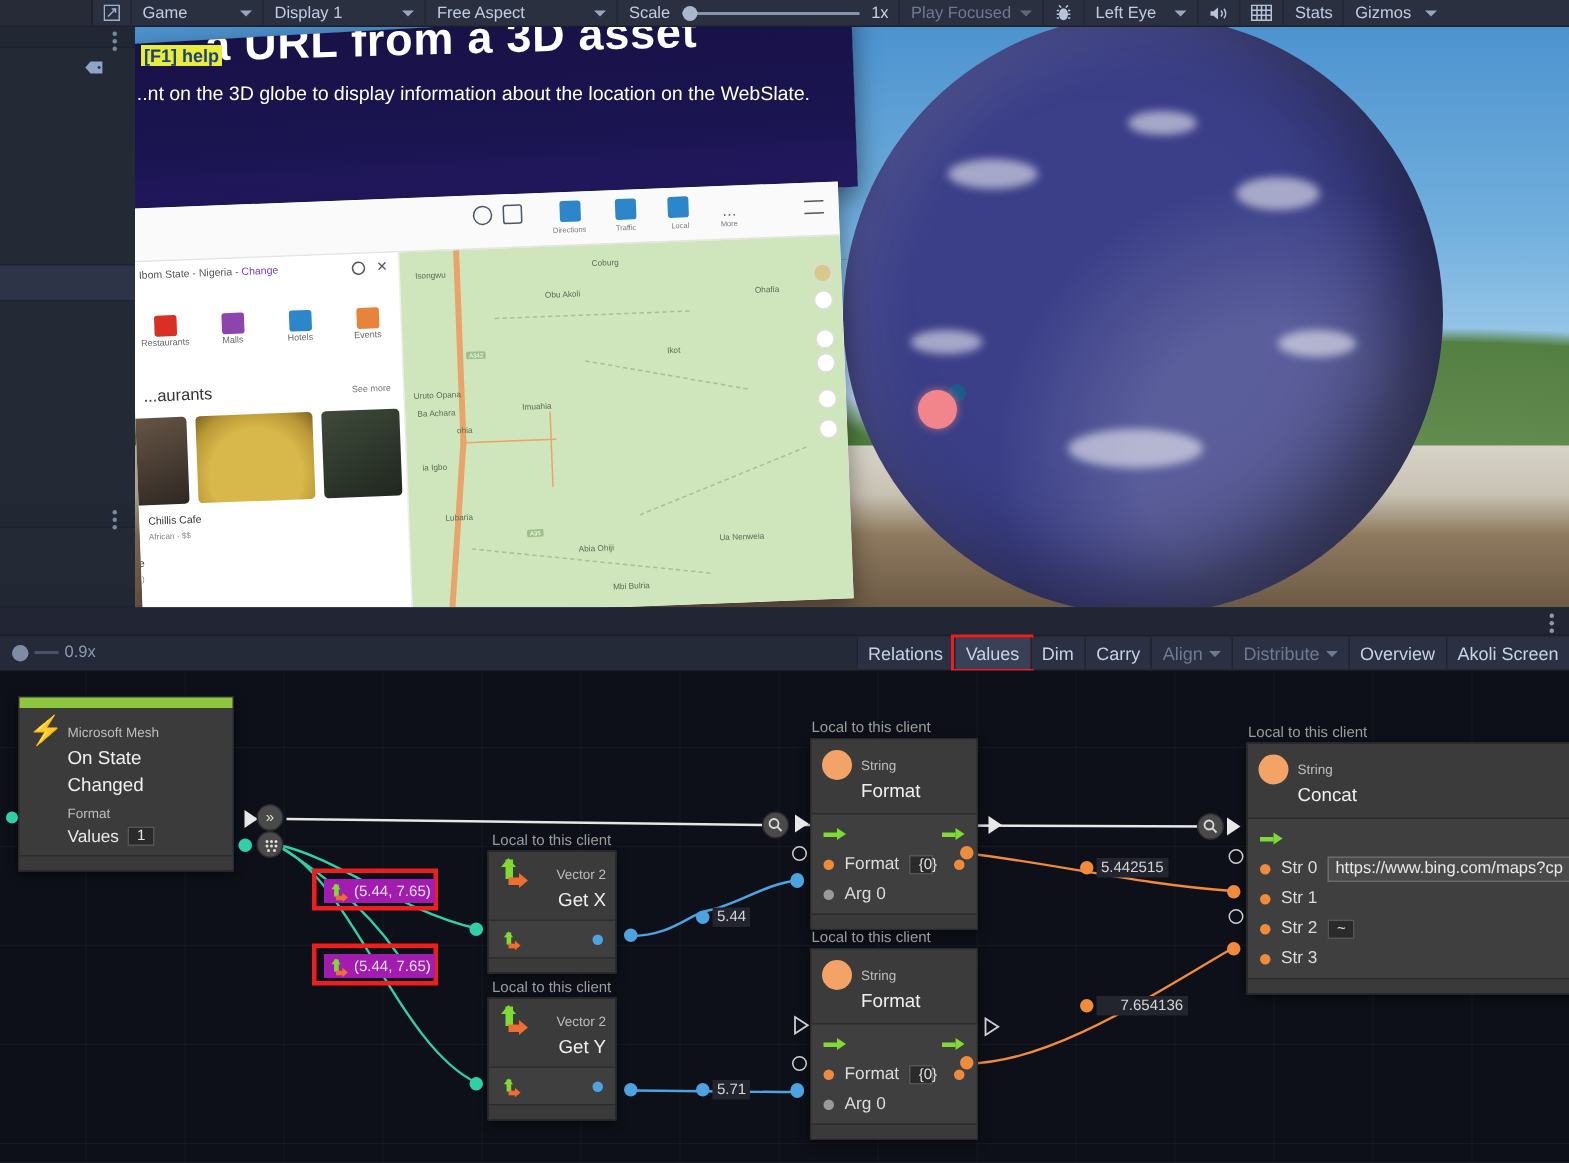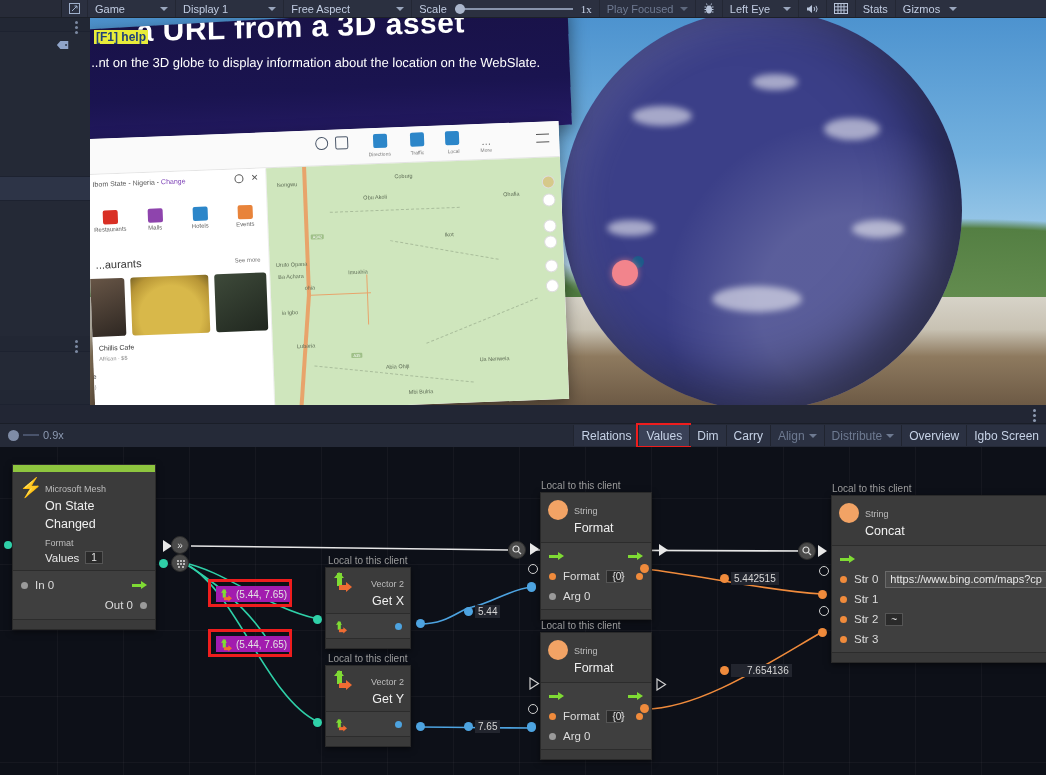--- a/index.html
+++ b/index.html
@@ -236,21 +236,21 @@
     </div>
     <div class="tb-item" style="min-width:128px;justify-content:space-between;">
       <span>Free Aspect</span>
       <span class="caret"></span>
     </div>
     <div class="tb-item" style="gap:8px;">
       <span>Scale</span>
       <span class="scale-track">
           <span class="scale-knob"></span>
         </span>
-      <span style="color:#c8d3e8;font-family:Liberation Serif, serif;">1x</span>
+      <span style="color:#c8d3e8;">1x</span>
     </div>
     <div class="tb-item dim" style="min-width:96px;justify-content:space-between;">
       <span>Play Focused</span>
       <span class="caret" style="border-top-color:#5e687d;"></span>
     </div>
     <div class="tb-item">
       <svg width="12" height="12" viewBox="0 0 12 12">
         <ellipse cx="6" cy="6.5" rx="3" ry="4" fill="#b8c4da"></ellipse>
         <path d="M1.5 4 H3 M1.5 6.5 H3 M1.5 9 H3 M9 4 H10.5 M9 6.5 H10.5 M9 9 H10.5 M4.5 2 L3 0.6 M7.5 2 L9 0.6" stroke="#b8c4da" fill="none"></path>
       </svg>
@@ -452,21 +452,21 @@
         <span class="caret" style="border-top-color:#6e7a91;"></span>
       </div>
       <div class="gbtn off">
         <span>Distribute</span>
         <span class="caret" style="border-top-color:#6e7a91;"></span>
       </div>
       <div class="gbtn">
         <span>Overview</span>
       </div>
       <div class="gbtn">
-        <span>Igbo Screen</span>
+        <span>Akoli Screen</span>
       </div>
     </div>
     <div class="zoomslider">
       <span class="zs-knob"></span>
       <span class="zs-line"></span>
       <span class="zs-txt">0.9x</span>
     </div>
   </div>
 
   <div class="canvas">
@@ -496,32 +496,20 @@
         <span class="bolt">⚡</span>
         <span>
           <span class="n-sub">Microsoft Mesh</span><br>
           <span class="n-main">On State Changed</span><br>
           <span class="n-sub">Format</span>
           <span class="n-sec">
             <span>Values</span>
             <span class="n-field">1</span>
           </span>
         </span>
-      </div>
-      <div class="node-body">
-        <div class="prow">
-          <span class="dot grey"></span>
-          <span>In 0</span>
-          <span style="flex:1"></span>
-          <span class="greenarrow"></span>
-        </div>
-        <div class="prow right">
-          <span>Out 0</span>
-          <span class="dot grey"></span>
-        </div>
       </div>
       <div class="node-foot"></div>
     </div>
     <span class="dot teal" style="position:absolute;left:4px;top:94px;width:8px;height:8px;border-radius:50%;background:#2fd0a8;"></span>
 
     <span class="tri" style="left:163px;top:93px;"></span>
     <span class="pill" style="left:171px;top:89px;">»</span>
     <span class="wire-dot wd-teal" style="left:159px;top:112px;"></span>
     <span class="dotgrid" style="left:171px;top:107px;">
       <i style="left:5px;top:5px;"></i>
@@ -614,21 +602,21 @@
           </span>
           <span style="flex:1"></span>
           <span class="dot blue"></span>
         </div>
       </div>
       <div class="node-foot"></div>
     </div>
     <span class="wire-dot wd-teal" style="left:313px;top:271px;"></span>
     <span class="wire-dot wd-blue" style="left:416px;top:275px;"></span>
     <span class="wire-dot wd-blue" style="left:464px;top:275px;"></span>
-    <span class="wire-lbl" style="left:475px;top:273px;">7.65</span>
+    <span class="wire-lbl" style="left:475px;top:273px;">5.71</span>
     <span class="wire-dot wd-blue" style="left:527px;top:275px;"></span>
 
     <span class="clientlbl" style="left:541px;top:33px;">Local to this client</span>
     <div class="node" style="left:540px;top:45px;width:112px;">
       <div class="node-title" style="padding:7px 8px 6px 7px;">
         <span class="circ-orange"></span>
         <span style="flex:1;">
           <span class="n-sub">String</span><br>
           <span class="n-main">Format</span>
         </span>

